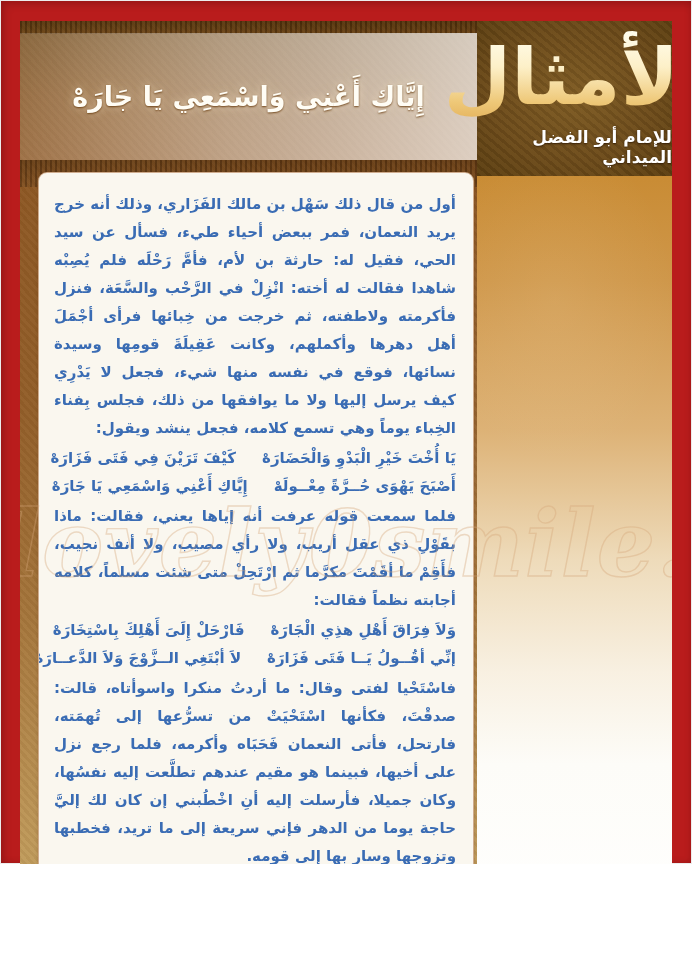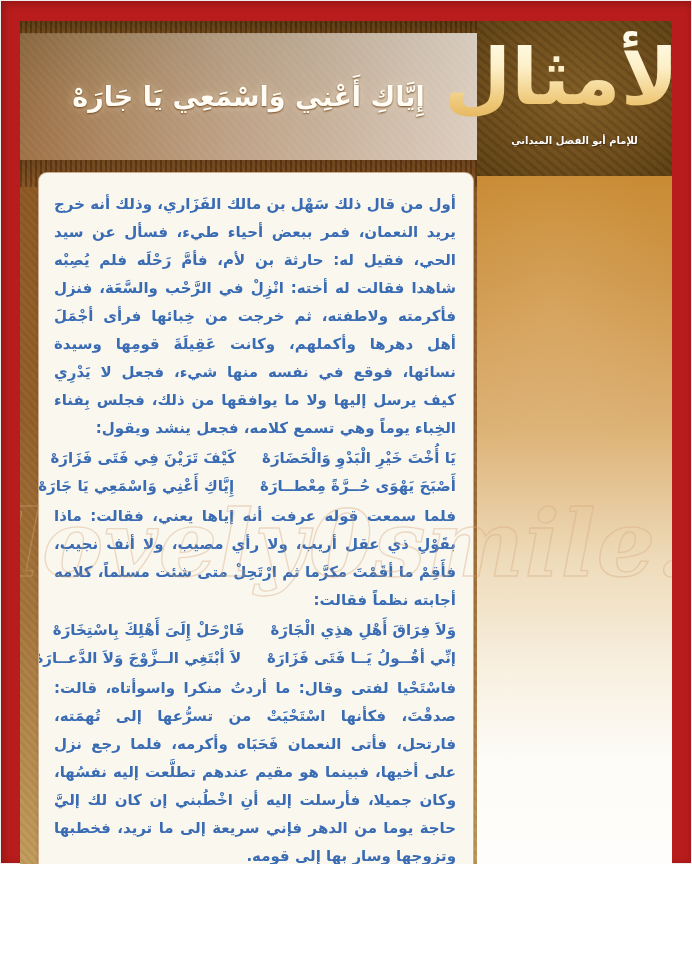--- a/index.html
+++ b/index.html
@@ -62,21 +62,21 @@
     background:
       repeating-linear-gradient(40deg, rgba(0,0,0,0.05) 0 3px, rgba(255,220,150,0.04) 3px 7px),
       radial-gradient(ellipse 140px 110px at 50% 48%, #7d5a23 0%, #6b4a1a 60%, #5a3d11 100%);
     display:flex;flex-direction:column;align-items:center;justify-content:flex-start;
   }
   .logo-title{
     direction:rtl;font-size:78px;line-height:100px;font-weight:bold;margin-top:6px;
     background:linear-gradient(180deg,#fffef2 0%,#fdf0c8 40%,#eec878 75%,#e2ad55 100%);
     -webkit-background-clip:text;background-clip:text;color:transparent;
   }
-  .logo-subtitle{direction:rtl;color:#ffffff;font-size:10px;font-weight:bold;margin-top:8px;
+  .logo-subtitle{direction:rtl;color:#ffffff;font-size:17px;font-weight:bold;
     text-shadow:0 1px 2px rgba(40,20,0,0.8);}
 
   
   .bottom-band{
     position:absolute;left:0;top:866px;width:457px;height:63px;
     background:
       repeating-linear-gradient(55deg, rgba(90,55,10,0.07) 0 2px, rgba(255,240,200,0.05) 2px 6px),
       linear-gradient(180deg,#c39a58 0%,#caa664 50%,#cfae70 100%);
   }
   .footer{position:absolute;left:26px;top:7px;text-align:left;}
@@ -108,21 +108,21 @@
       <div class="ribbon ribbon-bottom"></div>
 
       <div class="card">
         <p>أول من قال ذلك سَهْل بن مالك الفَزَاري، وذلك أنه خرج يريد النعمان، فمر ببعض أحياء طيء، فسأل عن سيد الحي، فقيل له: حارثة بن لأم، فأمَّ رَحْلَه فلم يُصِبْه شاهدا فقالت له أخته: انْزِلْ في الرَّحْب والسَّعَة، فنزل فأكرمته ولاطفته، ثم خرجت من خِبائها فرأى أجْمَلَ أهل دهرها وأكملهم، وكانت عَقِيلَةَ قومِها وسيدة نسائها، فوقع في نفسه منها شيء، فجعل لا يَدْرِي كيف يرسل إليها ولا ما يوافقها من ذلك، فجلس بِفناء الخِباء يوماً وهي تسمع كلامه، فجعل ينشد ويقول:</p>
 
         <div class="verse">
           <div class="vline">
             <span>يَا أُخْتَ خَيْرِ الْبَدْوِ وَالْحَضَارَهْ</span><span class="vgap"></span><span>كَيْفَ تَرَيْنَ فِي فَتَى فَزَارَهْ</span>
           </div>
           <div class="vline">
-            <span>أَصْبَحَ يَهْوَى حُــرَّةً مِعْطــارَهْ</span><span class="vgap"></span><span>إِيَّاكِ أَعْنِي وَاسْمَعِي يَا جَارَهْ</span>
+            <span>أَصْبَحَ يَهْوَى حُــرَّةً مِعْــولَهْ</span><span class="vgap"></span><span>إِيَّاكِ أَعْنِي وَاسْمَعِي يَا جَارَهْ</span>
           </div>
         </div>
 
         <p>فلما سمعت قوله عرفت أنه إياها يعني، فقالت: ماذا بقَوْلِ ذي عقل أريب، ولا رأي مصيب، ولا أنف نجيب، فأَقِمْ ما أقَمْتَ مكرَّما ثم ارْتَحِلْ متى شئت مسلماً، كلامه أجابته نظماً فقالت:</p>
 
         <div class="verse">
           <div class="vline">
             <span>وَلاَ فِرَاقَ أَهْلِ هذِي الْجَارَهْ</span><span class="vgap"></span><span>فَارْحَلْ إِلَىَ أَهْلِكَ بِاسْتِخَارَهْ</span>
           </div>
           <div class="vline">

